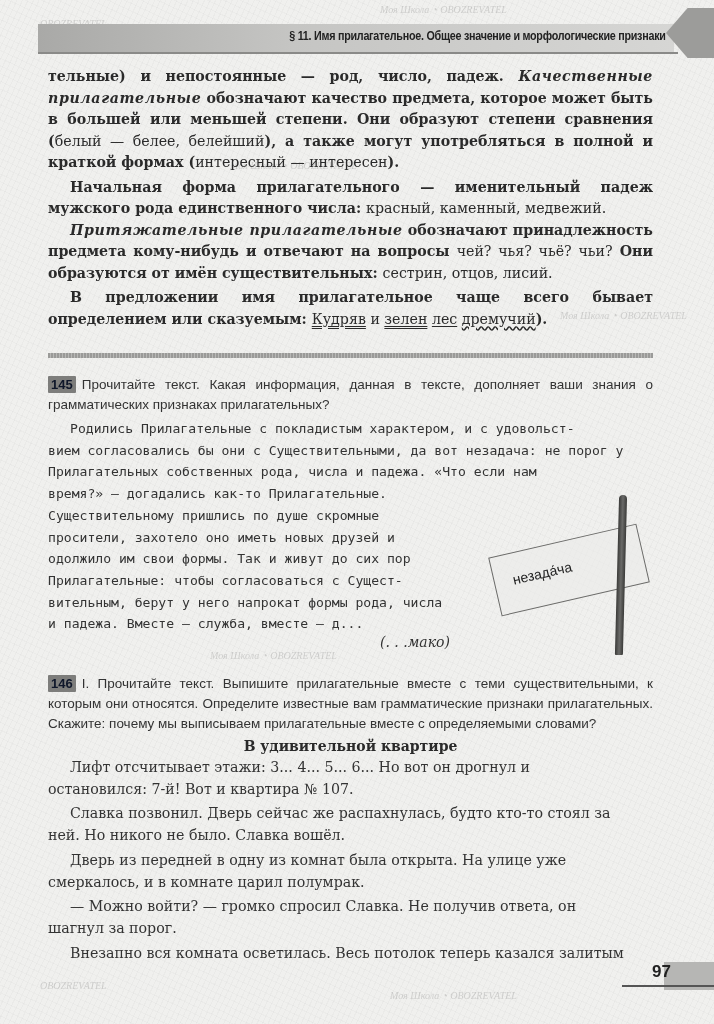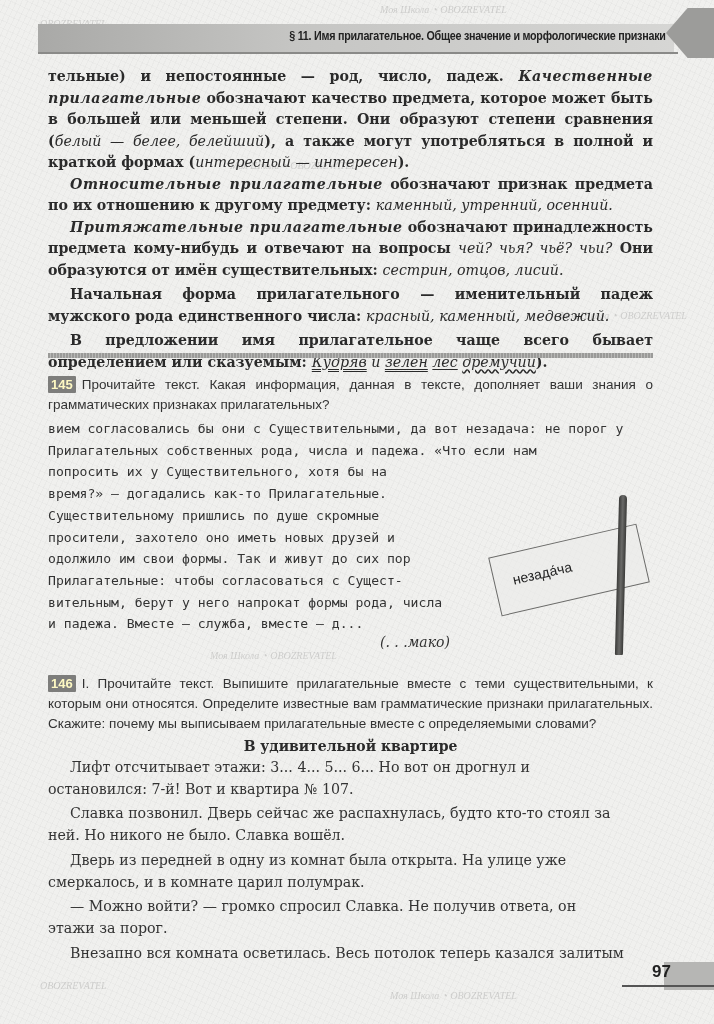--- a/index.html
+++ b/index.html
@@ -33,32 +33,32 @@
     background: #9c9c9a;
     clip-path: polygon(0 50%, 45% 0, 100% 0, 100% 100%, 45% 100%);
   }
   .content { position: absolute; left: 48px; width: 605px; }
   .p {
     font-size: 14.2px; line-height: 21.5px; text-align: justify; margin: 0;
     text-align-last: auto;
   }
   .p.indent { text-indent: 22px; }
   .b { font-weight: bold; }
-  .i { font-style: italic; }
+  .i { }
   .bi { font-weight: bold; font-style: italic; letter-spacing: 0.6px; }
   .divider {
     position: absolute; left: 48px; top: 353px; width: 605px; height: 5px;
     background: repeating-linear-gradient(90deg, #9a9a98 0 2px, #b8b8b6 2px 3px);
   }
   .task-head {
     font-family: "Liberation Sans", sans-serif; font-size: 13.5px; line-height: 20px;
     text-align: justify; margin: 0; color: #333;
   }
   .badge {
-    display: inline-block; background: #7d7d7b; color: #fef9c3;
+    display: inline-block; background: #7d7d7b; color: #0f172a;
     font-family: "Liberation Sans", sans-serif; font-size: 13px; font-weight: bold;
     padding: 0 3px; line-height: 17px; margin-right: 6px; border-radius: 1px;
   }
   .mono {
     font-family: "DejaVu Sans Mono", monospace; font-size: 13.1px; line-height: 21.7px;
     margin: 0; color: #333;
   }
   .mono-line { display: flex; justify-content: space-between; white-space: nowrap; }
   .story-title {
     font-size: 14px; font-weight: bold; text-align: center; margin: 0; line-height: 21px;
@@ -113,45 +113,42 @@
 
 <div class="header-bar"></div>
 <div class="header-line"></div>
 <div class="header-title">§ 11. Имя прилагательное. Общее значение и морфологические признаки</div>
 <div class="corner-tab"></div>
 
 <div class="content" style="top:66px">
   <p class="p">
     <span class="b">тельные) и непостоянные — род, число, падеж. </span><span class="bi">Качественные прилагательные</span><span class="b"> обозначают качество предмета, которое может быть в большей или меньшей степени. Они образуют степени сравнения (</span><span class="i">белый — белее, белейший</span><span class="b">), а также могут употребляться в полной и краткой формах (</span><span class="i">интересный — интересен</span><span class="b">).</span>
   </p>
-  <p class="p indent">
-    <span class="bi">Относительные прилагательные</span><span class="b"> обозначают признак предмета по их отношению к другому предмету: </span><span class="i">каменный, утренний, осенний.</span>
+  <p class="p indent" style="margin-top:3px">
+    <span class="b">Начальная форма прилагательного — именительный падеж мужского рода единственного числа: </span><span class="i">красный, каменный, медвежий.</span>
   </p>
   <p class="p indent">
     <span class="bi">Притяжательные прилагательные</span><span class="b"> обозначают принадлежность предмета кому-нибудь и отвечают на вопросы </span><span class="i">чей? чья? чьё? чьи?</span><span class="b"> Они образуются от имён существительных: </span><span class="i">сестрин, отцов, лисий.</span>
-  </p>
-  <p class="p indent" style="margin-top:3px">
-    <span class="b">Начальная форма прилагательного — именительный падеж мужского рода единственного числа: </span><span class="i">красный, каменный, медвежий.</span>
   </p>
   <p class="p indent" style="margin-top:3px">
     <span class="b">В предложении имя прилагательное чаще всего бывает определением или сказуемым: </span><span class="i u1">Кудряв</span><span class="i"> и </span><span class="i u1">зелен</span><span> </span><span class="i u2">лес</span><span> </span><span class="i uw">дремучий</span><span class="b">).</span>
   </p>
 </div>
 
 <div class="divider"></div>
 
 <div class="content" style="top:375px">
   <p class="task-head">
     <span class="badge">145</span><span>Прочитайте текст. Какая информация, данная в тексте, дополняет ваши знания о грамматических признаках прилагательных?</span>
   </p>
   <div class="mono" style="margin-top:3px">
+    <div class="mono-line" style="padding-left:22px">Родились Прилагательные с покладистым характером, и с удовольст-</div>
     <div class="mono-line">вием согласовались бы они с Существительными, да вот незадача: не порог у</div>
     <div class="mono-line">Прилагательных собственных рода, числа и падежа. «Что если нам</div>
     <div style="width:424px">
-      <div class="mono-line">попросить их у Существительного, хотя бы на</div>
       <div class="mono-line">время?» — догадались как-то Прилагательные.</div>
       <div class="mono-line">Существительному пришлись по душе скромные</div>
       <div class="mono-line">просители, захотело оно иметь новых друзей и</div>
       <div class="mono-line">одолжило им свои формы. Так и живут до сих пор</div>
       <div class="mono-line">Прилагательные: чтобы согласоваться с Сущест-</div>
       <div class="mono-line">вительным, берут у него напрокат формы рода, числа</div>
       <div class="mono-line">и падежа. Вместе — служба, вместе — д...</div>
     </div>
   </div>
 </div>
@@ -168,20 +165,20 @@
   </p>
   <p class="story-title" style="margin-top:2px">В удивительной квартире</p>
   <div style="font-size:14.2px; line-height:21.7px; color:#333;">
     <div class="mono-line" style="padding-left:22px">Лифт отсчитывает этажи: 3... 4... 5... 6... Но вот он дрогнул и</div>
     <div>остановился: 7-й! Вот и квартира № 107.</div>
     <div class="mono-line" style="padding-left:22px;margin-top:3px">Славка позвонил. Дверь сейчас же распахнулась, будто кто-то стоял за</div>
     <div>ней. Но никого не было. Славка вошёл.</div>
     <div class="mono-line" style="padding-left:22px;margin-top:3px">Дверь из передней в одну из комнат была открыта. На улице уже</div>
     <div>смеркалось, и в комнате царил полумрак.</div>
     <div class="mono-line" style="padding-left:22px;margin-top:3px">— Можно войти? — громко спросил Славка. Не получив ответа, он</div>
-    <div>этажи за порог.</div>
+    <div>шагнул за порог.</div>
     <div class="mono-line" style="padding-left:22px;margin-top:3px">Внезапно вся комната осветилась. Весь потолок теперь казался залитым</div>
   </div>
 </div>
 
 <div class="footer-shade"></div>
 <div class="page-number">97</div>
 <div class="page-number-line"></div>
 
 </body></html>

